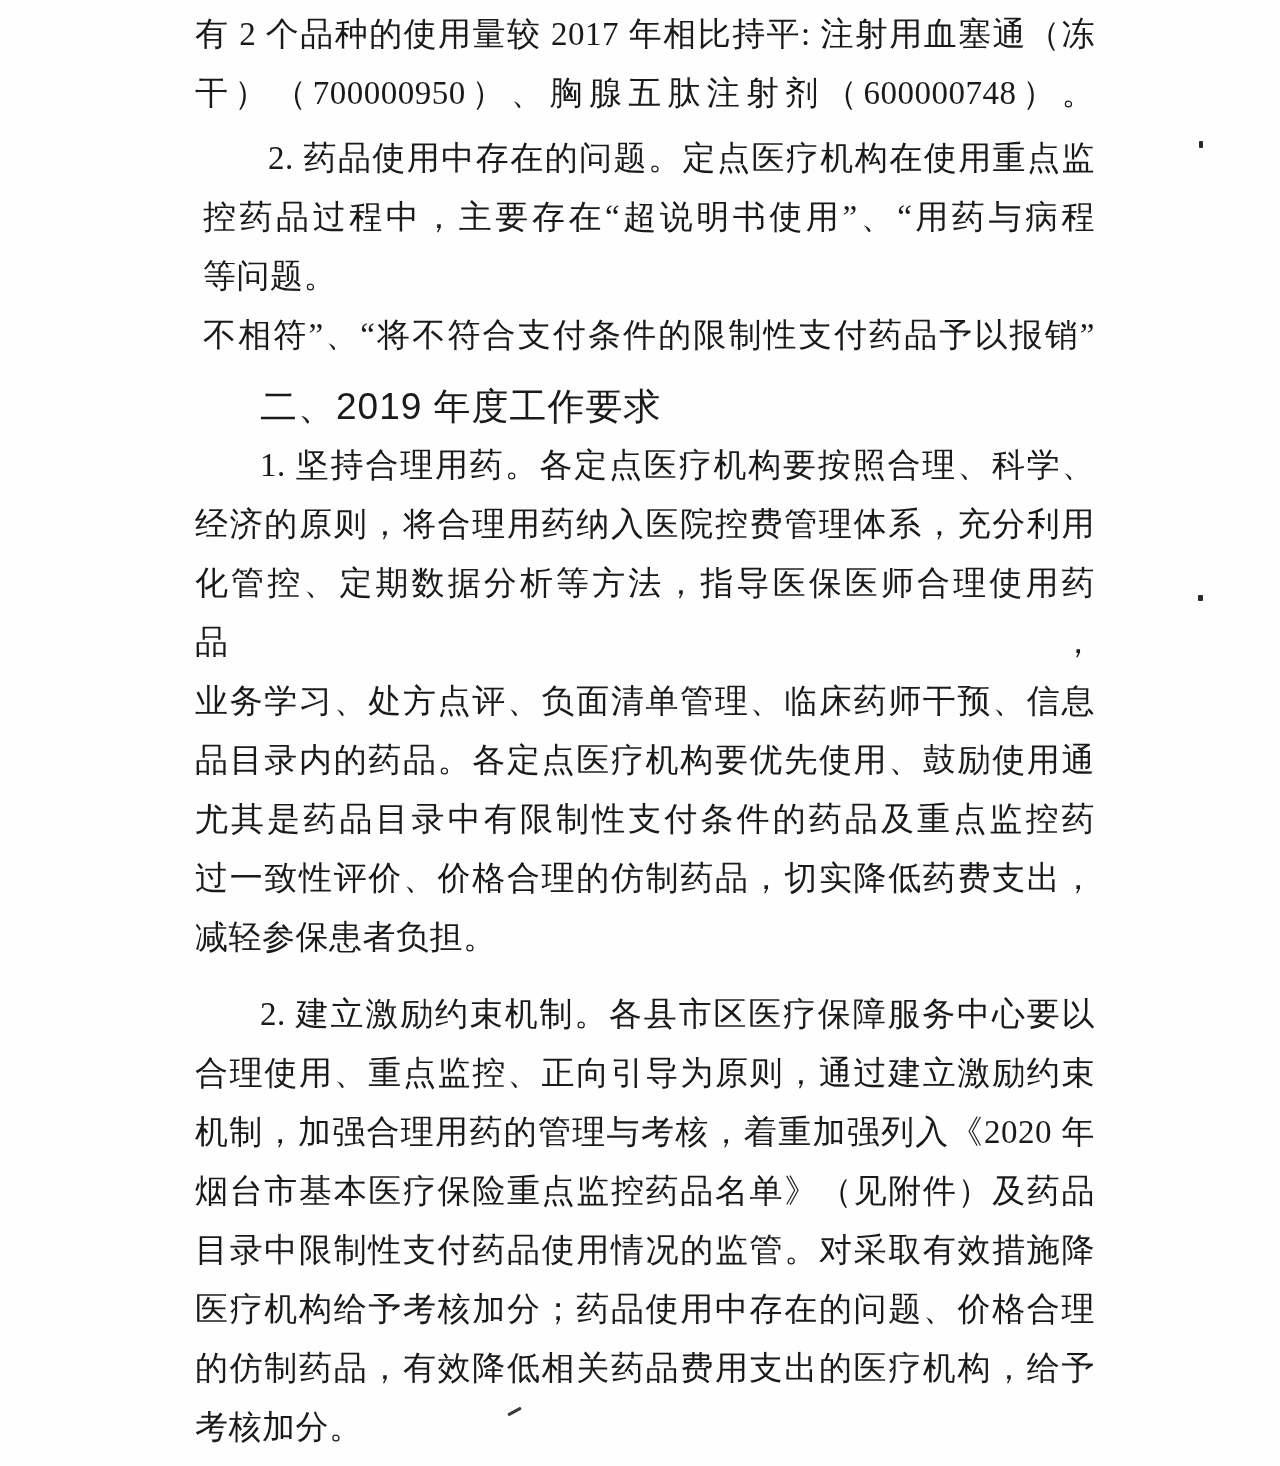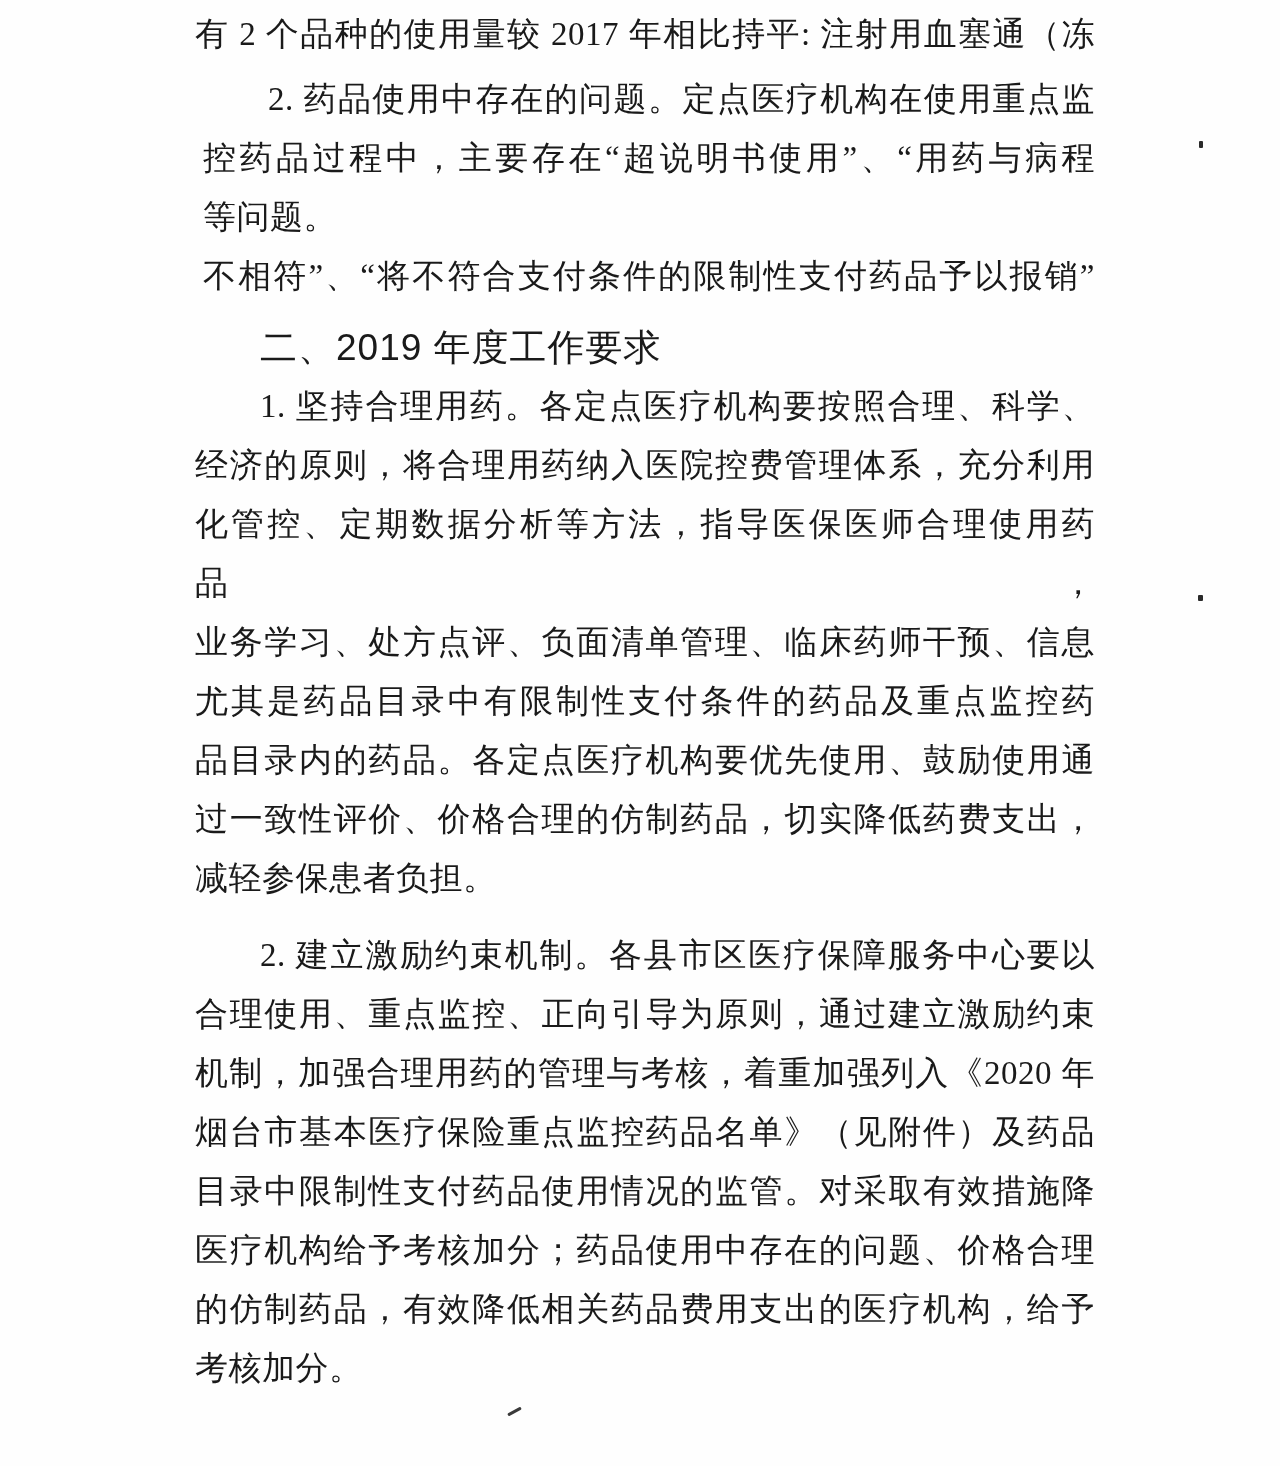--- a/index.html
+++ b/index.html
@@ -62,37 +62,38 @@
     border-radius: 2px;
   }
 </style>
 </head>
 <body>
 
 <div class="page">
   <div class="doc-body">
       <div class="block paragraph">
         <div class="line">有 2 个品种的使用量较 2017 年相比持平: 注射用血塞通（冻</div>
+        <div class="line">干）（700000950）、胸腺五肽注射剂（600000748）。</div>
       </div>
       <div class="block paragraph space-s">
         <div class="line indent">2. 药品使用中存在的问题。定点医疗机构在使用重点监</div>
         <div class="line">控药品过程中，主要存在“超说明书使用”、“用药与病程</div>
         <div class="line last">等问题。</div>
         <div class="line">不相符”、“将不符合支付条件的限制性支付药品予以报销”</div>
       </div>
       <div class="block heading space-m">
         <div class="line indent last">二、2019 年度工作要求</div>
       </div>
       <div class="block paragraph">
         <div class="line indent">1. 坚持合理用药。各定点医疗机构要按照合理、科学、</div>
         <div class="line">经济的原则，将合理用药纳入医院控费管理体系，充分利用</div>
         <div class="line">化管控、定期数据分析等方法，指导医保医师合理使用药品，</div>
         <div class="line">业务学习、处方点评、负面清单管理、临床药师干预、信息</div>
+        <div class="line">品目录内的药品。各定点医疗机构要优先使用、鼓励使用通</div>
         <div class="line">尤其是药品目录中有限制性支付条件的药品及重点监控药</div>
-        <div class="line">品目录内的药品。各定点医疗机构要优先使用、鼓励使用通</div>
         <div class="line">过一致性评价、价格合理的仿制药品，切实降低药费支出，</div>
         <div class="line last">减轻参保患者负担。</div>
       </div>
       <div class="block paragraph space-l">
         <div class="line indent">2. 建立激励约束机制。各县市区医疗保障服务中心要以</div>
         <div class="line">合理使用、重点监控、正向引导为原则，通过建立激励约束</div>
         <div class="line">机制，加强合理用药的管理与考核，着重加强列入《2020 年</div>
         <div class="line">烟台市基本医疗保险重点监控药品名单》（见附件）及药品</div>
         <div class="line">目录中限制性支付药品使用情况的监管。对采取有效措施降</div>
         <div class="line">医疗机构给予考核加分；药品使用中存在的问题、价格合理</div>

